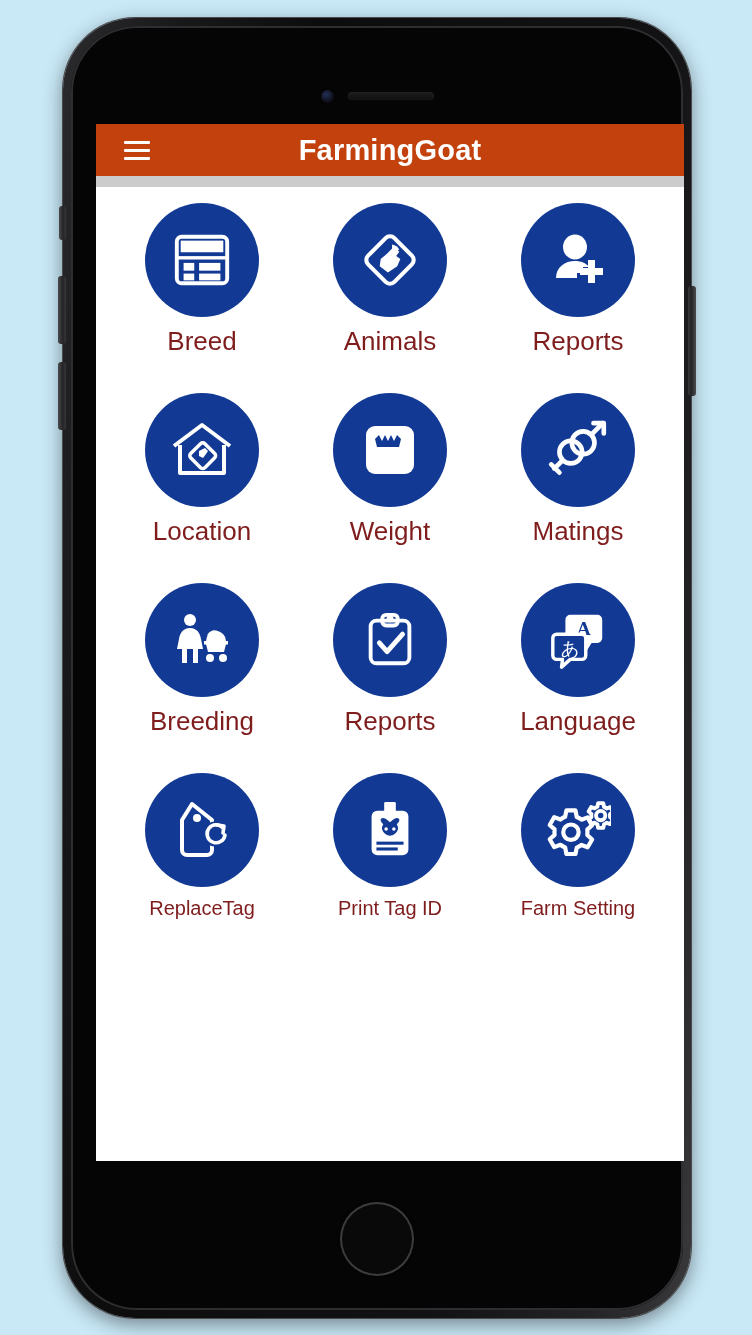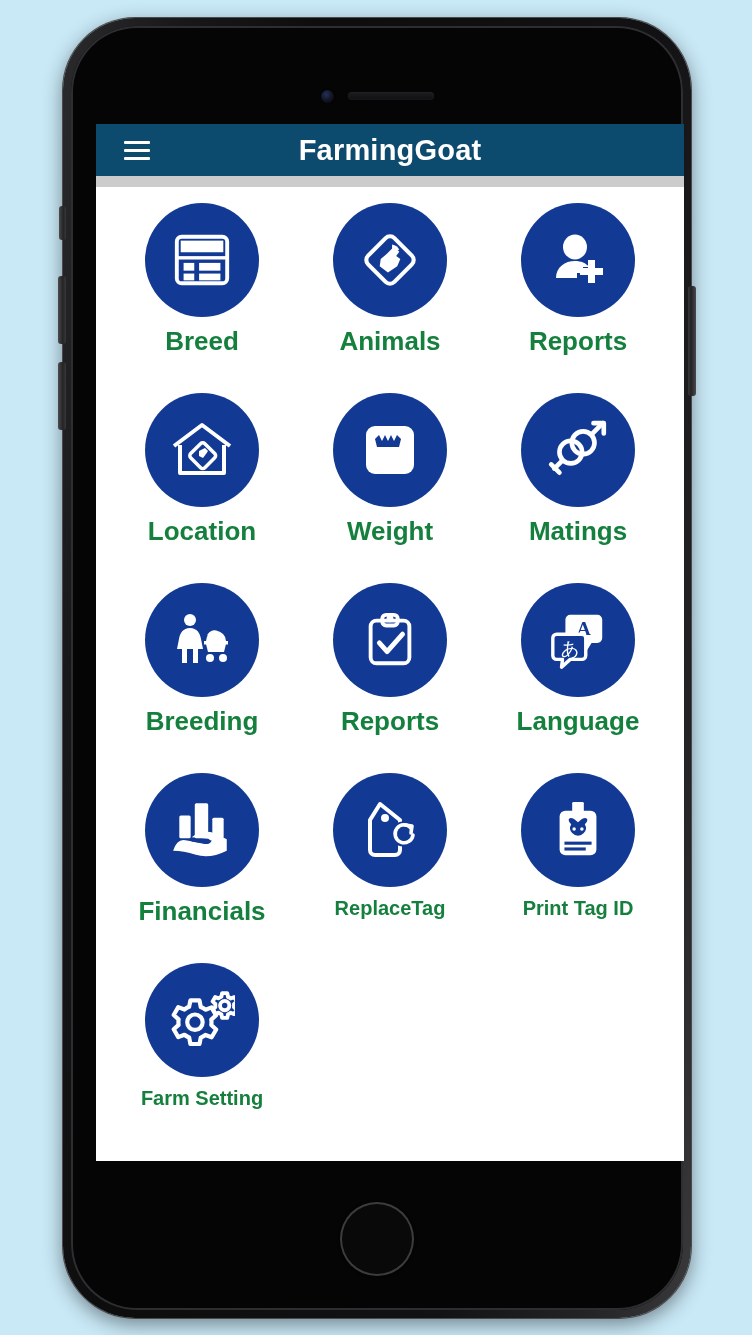--- a/index.html
+++ b/index.html
@@ -90,21 +90,21 @@
     left: 96px;
     top: 124px;
     width: 588px;
     height: 1037px;
     background: #ffffff;
     overflow: hidden;
   }
 
   .appbar {
     height: 52px;
-    background: #0c4a6e;
+    background: #c2410c;
     display: flex;
     align-items: center;
     position: relative;
   }
   .hamburger {
     position: absolute;
     left: 28px;
     width: 26px;
     display: flex;
     flex-direction: column;
@@ -152,23 +152,23 @@
     border-radius: 50%;
     background: #123a94;
     display: flex;
     align-items: center;
     justify-content: center;
     flex: none;
   }
   .tile-icon svg { display: block; }
   .tile-label {
     margin-top: 10px;
-    color: #15803d;
+    color: #7f1d1d;
     font-size: 26px;
-    font-weight: bold;
+    font-weight: normal;
     white-space: nowrap;
     line-height: 1.1;
   }
   .tile-label.small { font-size: 20px; }
 </style>
 </head>
 <body>
 
 <div class="device">
   <div class="device-inner"></div>
@@ -310,32 +310,20 @@
           <path d="M24 6 h28 a5 5 0 0 1 5 5 v19 a5 5 0 0 1 -5 5 h-6 l-5 8 l-1 -8 h-16 a5 5 0 0 1 -5 -5 v-19 a5 5 0 0 1 5 -5 z" fill="#fff"></path>
           <text x="38" y="27" font-family="'Liberation Serif',serif" font-size="20" font-weight="bold" fill="#123a94" text-anchor="middle">A</text>
           <path d="M10 26 h26 a4 4 0 0 1 4 4 v18 a4 4 0 0 1 -4 4 h-12 l-9 8 l1 -8 h-6 a4 4 0 0 1 -4 -4 v-18 a4 4 0 0 1 4 -4 z" fill="#123a94" stroke="#fff" stroke-width="3.5" stroke-linejoin="round"></path>
           <text x="24" y="47" font-family="'DejaVu Sans',sans-serif" font-size="19" fill="#fff" text-anchor="middle">あ</text>
         </svg>
       </div>
       <div class="tile-label">Language</div>
     </div>
 
 
-    <div class="tile">
-      <div class="tile-icon">
-        <svg width="66" height="66" viewBox="0 0 64 64">
-          <rect x="10" y="18" width="11" height="22" rx="1.5" fill="#fff"></rect>
-          <rect x="25" y="6" width="13" height="34" rx="1.5" fill="#fff"></rect>
-          <rect x="42" y="20" width="11" height="20" rx="1.5" fill="#fff"></rect>
-          <path d="M4 52 q4 -12 12 -10 l18 3 q6 1 6 -2 q0 -3 -6 -3 l-12 -1 q10 -8 22 -4 l12 6 l0 11 q-16 8 -30 4 q-12 -4 -22 -4 z" fill="#fff"></path>
-          <path d="M22 42 l12 2 q6 1 6 -2" fill="none" stroke="#123a94" stroke-width="2.5"></path>
-        </svg>
-      </div>
-      <div class="tile-label">Financials</div>
-    </div>
 
     <div class="tile">
       <div class="tile-icon">
         <svg width="64" height="64" viewBox="0 0 64 64">
           <path d="M22 6 L42 22 L42 52 a5 5 0 0 1 -5 5 L17 57 a5 5 0 0 1 -5 -5 L12 22 Z" fill="none" stroke="#fff" stroke-width="4" stroke-linejoin="round"></path>
           <circle cx="27" cy="20" r="4" fill="#fff"></circle>
           <circle cx="45" cy="36" r="12.5" fill="#123a94"></circle>
           <path d="M53 30 a9 9 0 1 0 2 7" fill="none" stroke="#fff" stroke-width="3.6" stroke-linecap="round"></path>
           <path d="M47 27 L54 28 L53 35" fill="none" stroke="#fff" stroke-width="3.6" stroke-linecap="round" stroke-linejoin="round"></path>
         </svg>

